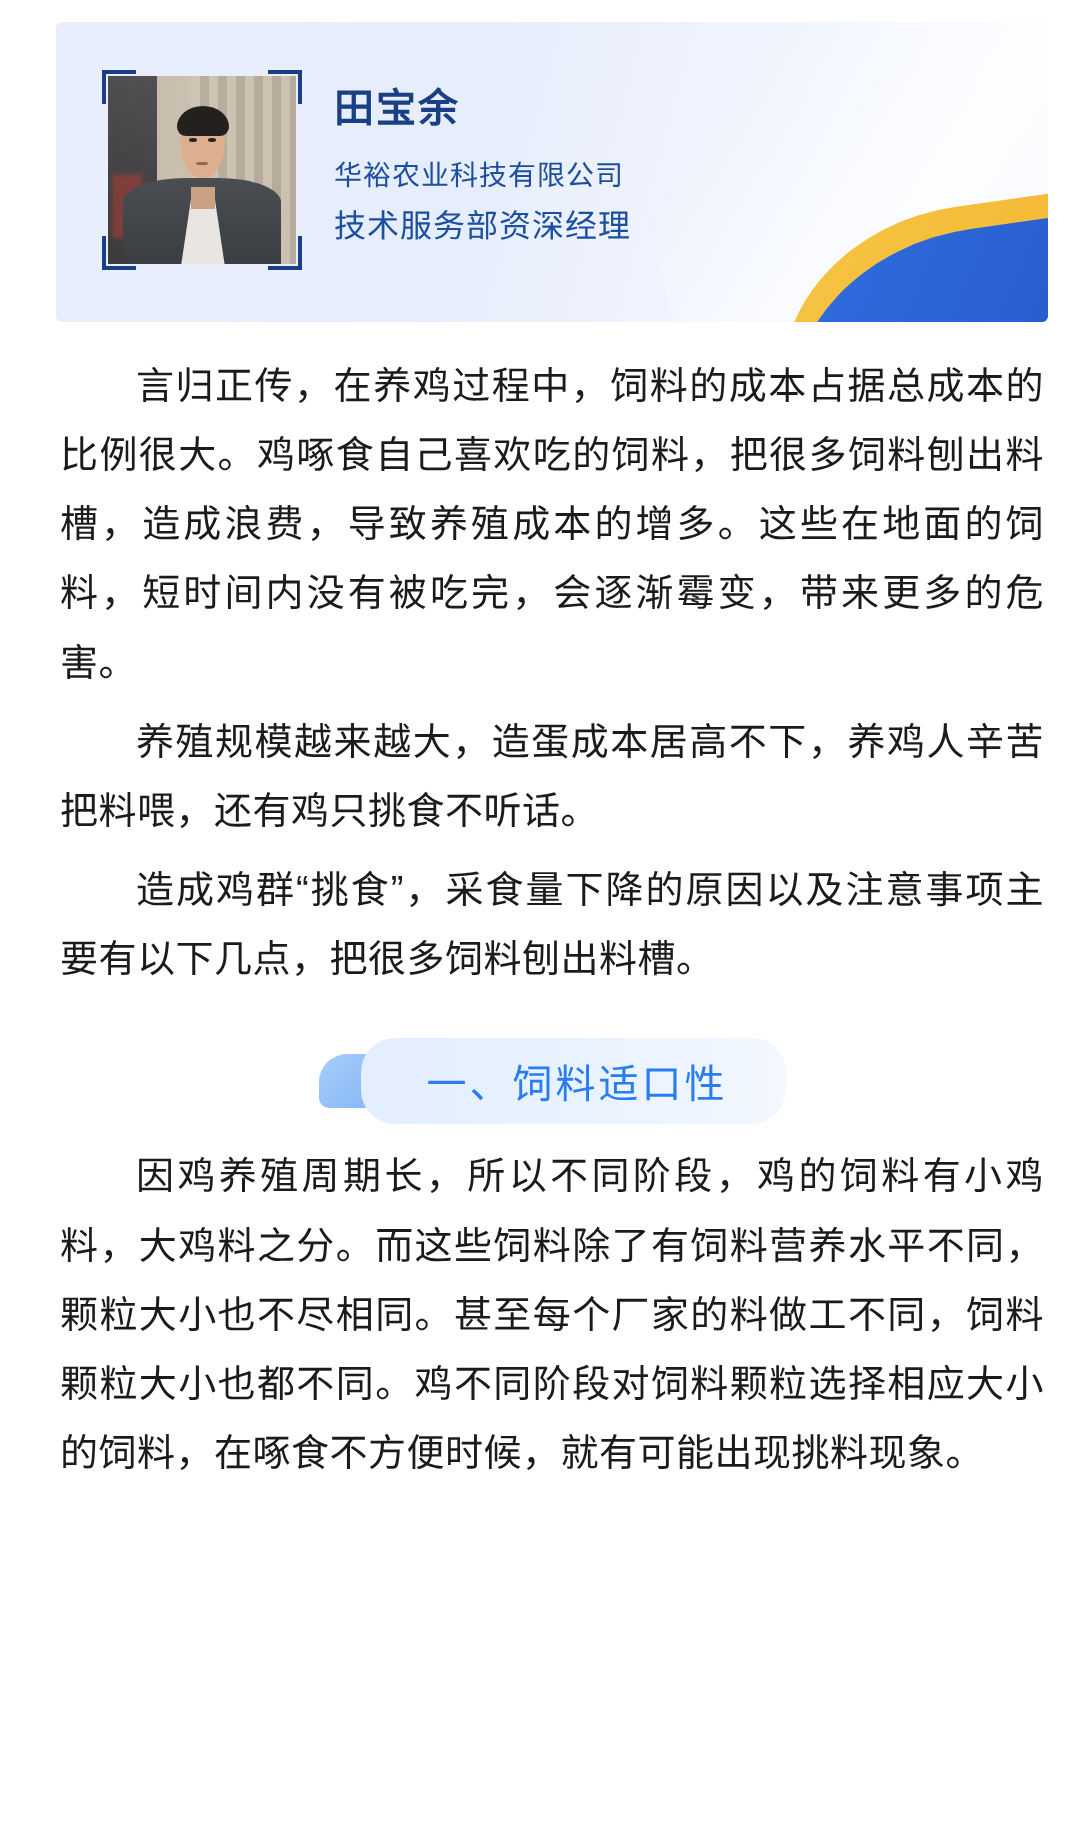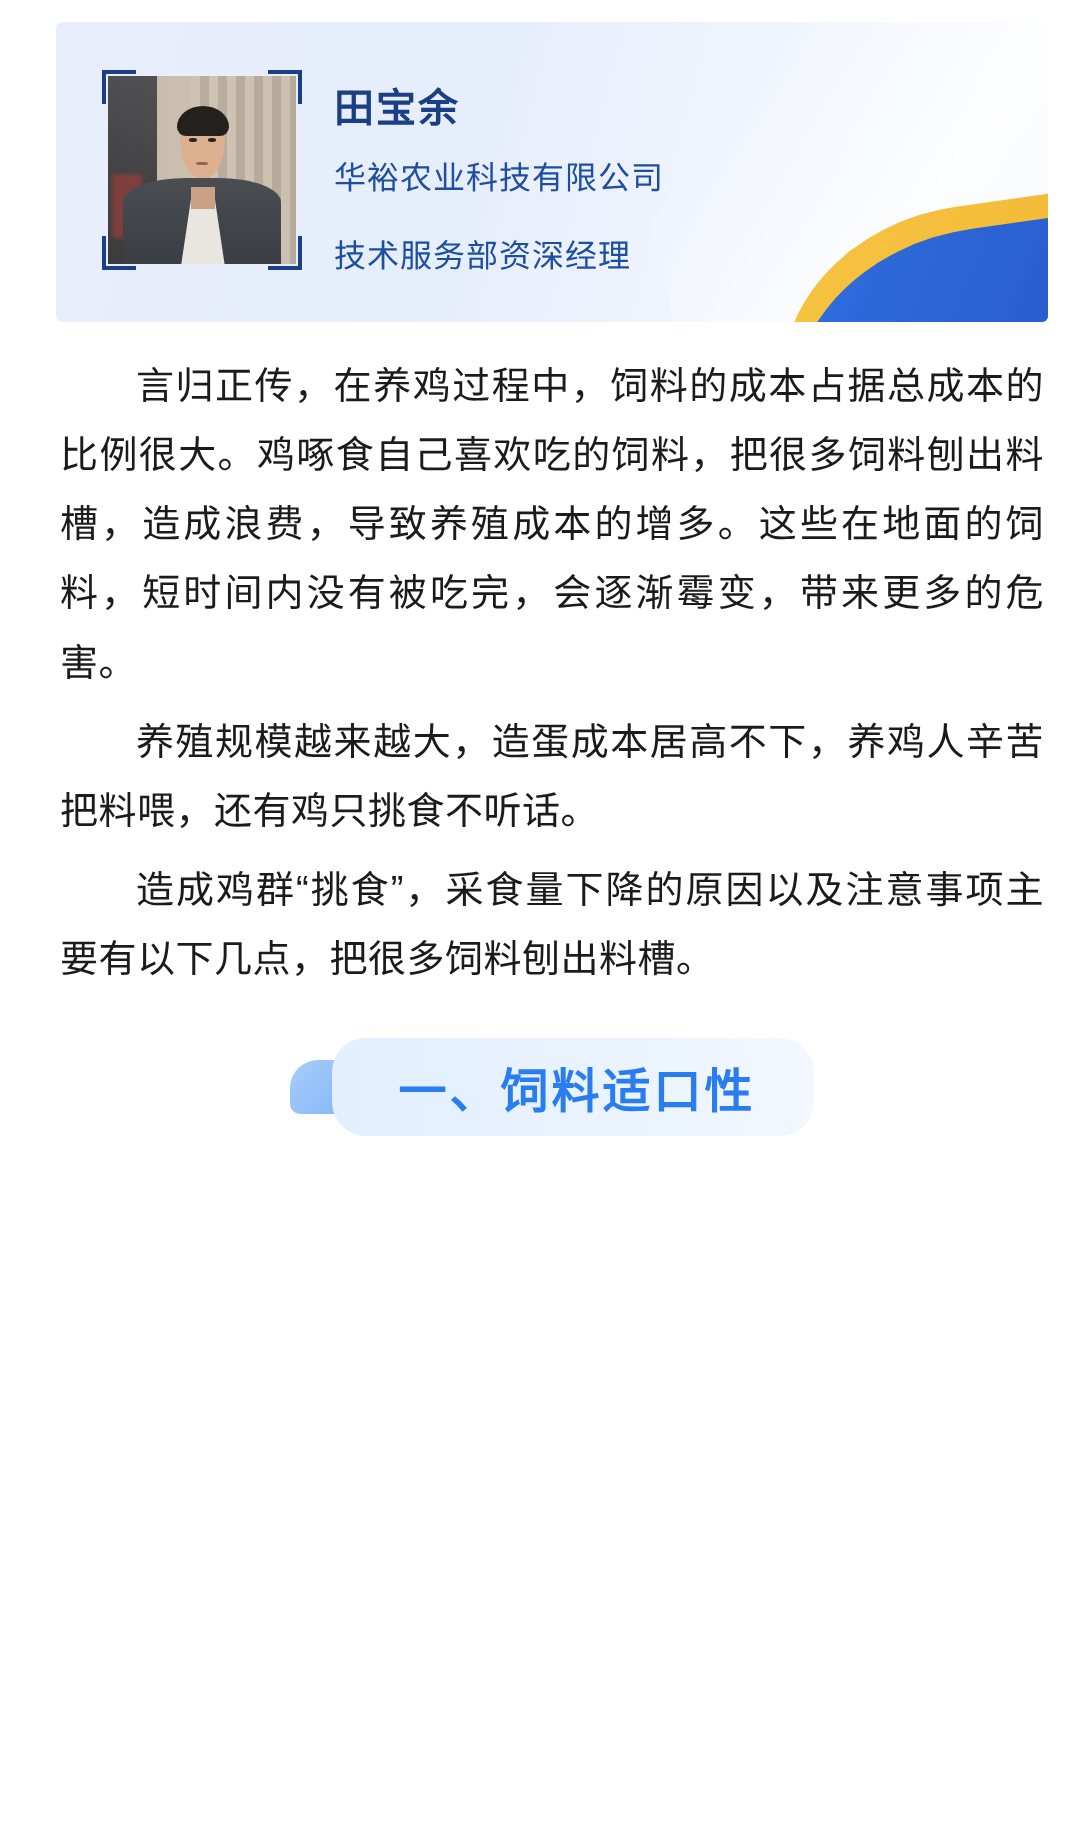--- a/index.html
+++ b/index.html
@@ -155,27 +155,27 @@
   }
   .author-name {
     font-size: 40px;
     font-weight: bold;
     color: #1a3f85;
     letter-spacing: 2px;
     line-height: 1.2;
   }
   .author-company {
     margin-top: 26px;
-    font-size: 32px;
+    font-size: 28px;
     color: #1d4fa0;
     letter-spacing: 1px;
     line-height: 1.3;
   }
   .author-role {
-    margin-top: 36px;
+    margin-top: 12px;
     font-size: 32px;
     color: #1d4fa0;
     letter-spacing: 1px;
     line-height: 1.3;
   }
 
   
   .content {
     margin: 30px 48px 0 48px;
   }
@@ -210,22 +210,22 @@
     margin-right: -32px;
     z-index: 1;
   }
   .heading-pill {
     background: linear-gradient(90deg, #e3efff 0%, #eaf3ff 60%, #f3f8ff 100%);
     border-radius: 34px;
     padding: 14px 58px 14px 66px;
     z-index: 2;
   }
   .heading-text {
-    font-size: 48px;
-    font-weight: bold;
+    font-size: 40px;
+    font-weight: normal;
     color: #2a7df0;
     letter-spacing: 3px;
     white-space: nowrap;
   }
 </style>
 </head>
 <body>
 
 <div class="page">
 
@@ -269,15 +269,16 @@
 
     <div class="section-heading">
       <div class="heading-inner">
         <div class="heading-leaf"></div>
         <div class="heading-pill">
           <span class="heading-text">一、饲料适口性</span>
         </div>
       </div>
     </div>
 
+    <p class="para">因鸡养殖周期长，所以不同阶段，鸡的饲料有小鸡料，大鸡料之分。而这些饲料除了有饲料营养水平不同，颗粒大小也不尽相同。甚至每个厂家的料做工不同，饲料颗粒大小也都不同。鸡不同阶段对饲料颗粒选择相应大小的饲料，在啄食不方便时候，就有可能出现挑料现象。</p>
   </div>
 
 </div>
 
 </body></html>

